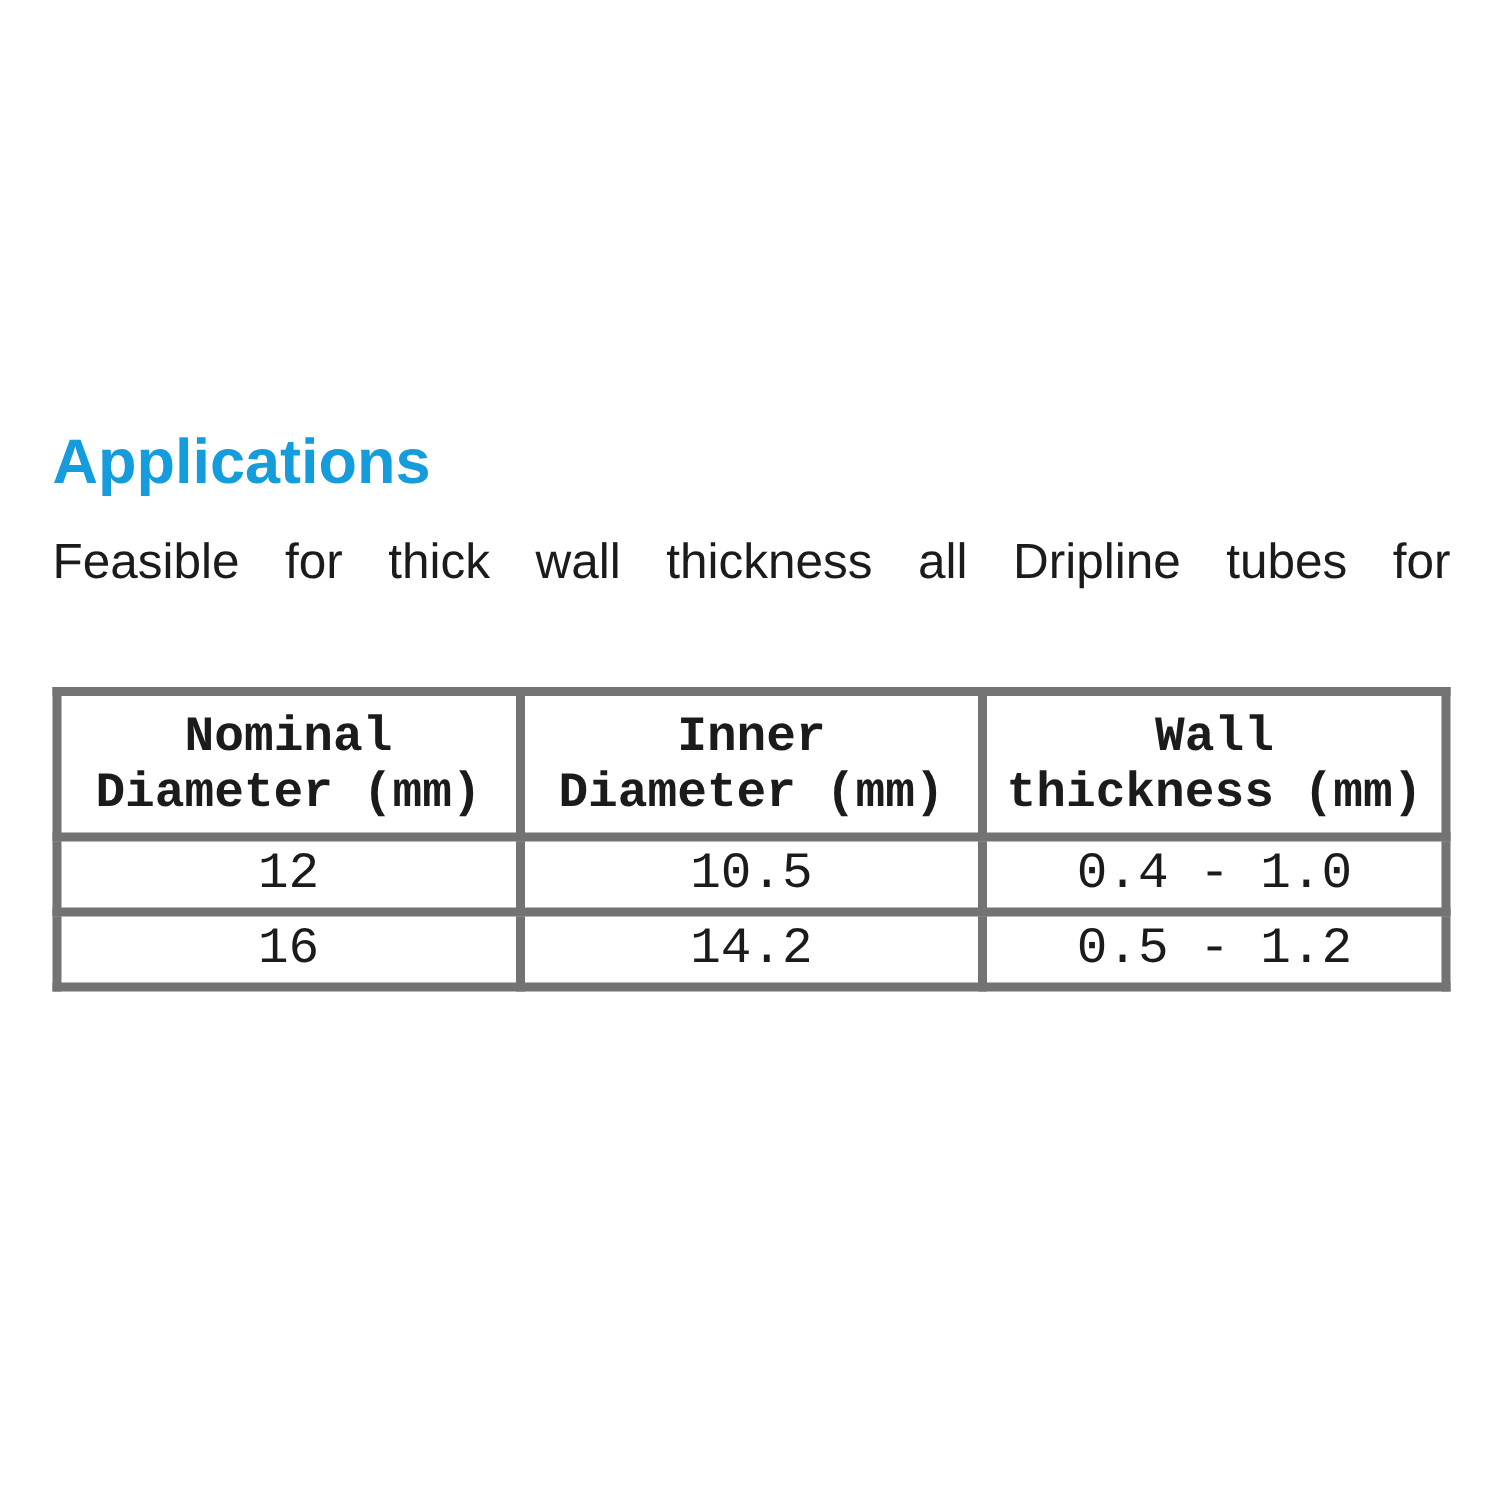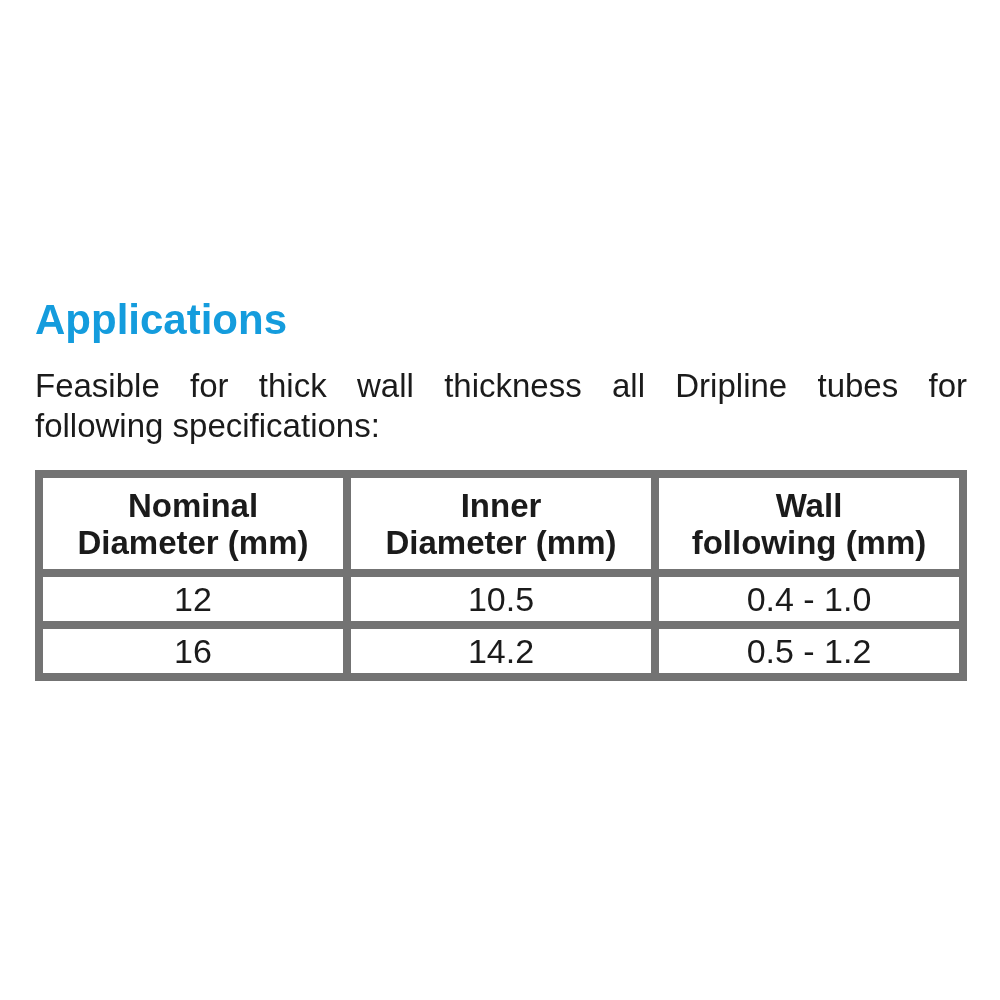--- a/index.html
+++ b/index.html
@@ -12,21 +12,20 @@
     height: 1000px;
     font-family: "Liberation Sans", sans-serif;
     color: #1b1b1b;
     overflow: hidden;
   }
   .page {
     position: relative;
     width: 1000px;
     height: 980px;
     background: #ffffff;
-    margin-top: 12px;
   }
   .heading {
     position: absolute;
     left: 35px;
     top: 287px;
     margin: 0;
     font-size: 42px;
     line-height: 42px;
     font-weight: bold;
     color: #149CDD;
@@ -52,25 +51,26 @@
     position: absolute;
     left: 35px;
     top: 458px;
     width: 932px;
     border-collapse: collapse;
     table-layout: fixed;
     border: 3px solid #000000;
   }
   .spec-table th,
   .spec-table td {
-    border: 8px solid #737373;
+    border: 6px solid #737373;
     text-align: center;
     vertical-align: middle;
     padding: 0;
     background: #ffffff;
+    font-family: Liberation Mono, monospace;
   }
   .spec-table th {
     height: 91px;
     font-size: 33px;
     font-weight: bold;
     line-height: 37px;
     color: #1b1b1b;
   }
   .spec-table th .hline {
     display: block;
@@ -85,37 +85,36 @@
 </style>
 </head>
 <body>
 
 <div class="page">
 
   <h1 class="heading">Applications</h1>
 
   <p class="intro">
     <span class="line justify">Feasible for thick wall thickness all Dripline tubes for</span>
-    <span class="line">following specifications:</span>
   </p>
 
   <table class="spec-table">
     <thead>
       <tr>
         <th>
           <span class="hline">Nominal</span>
           <span class="hline">Diameter (mm)</span>
         </th>
         <th>
           <span class="hline">Inner</span>
           <span class="hline">Diameter (mm)</span>
         </th>
         <th>
           <span class="hline">Wall</span>
-          <span class="hline">following (mm)</span>
+          <span class="hline">thickness (mm)</span>
         </th>
       </tr>
     </thead>
     <tbody>
       <tr>
         <td>12</td>
         <td>10.5</td>
         <td>0.4 - 1.0</td>
       </tr>
       <tr>

